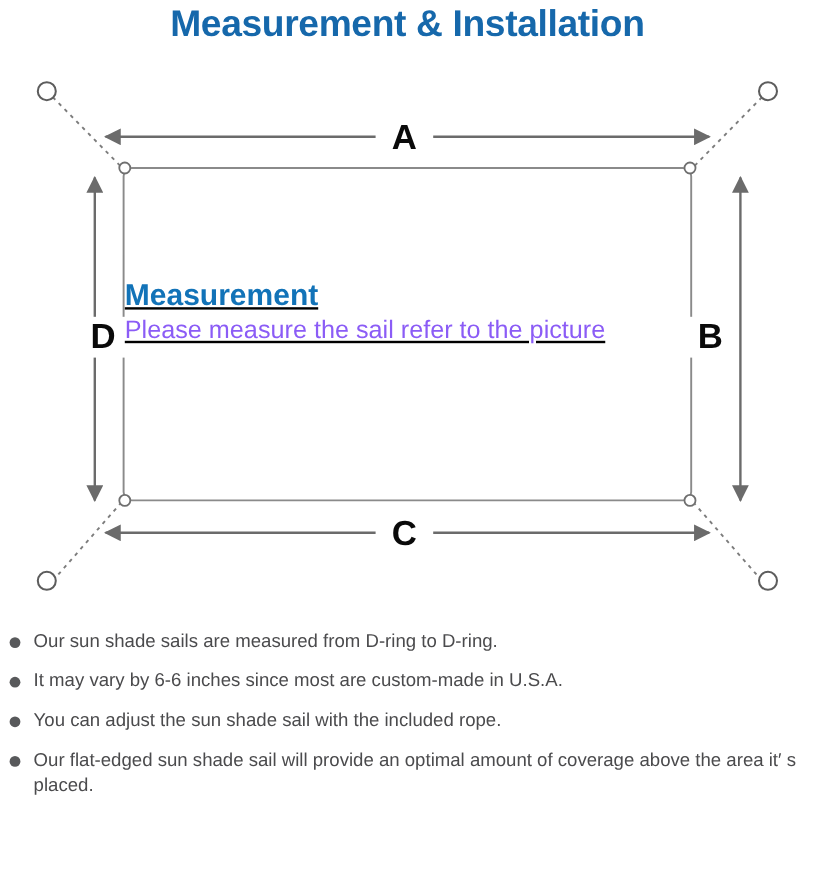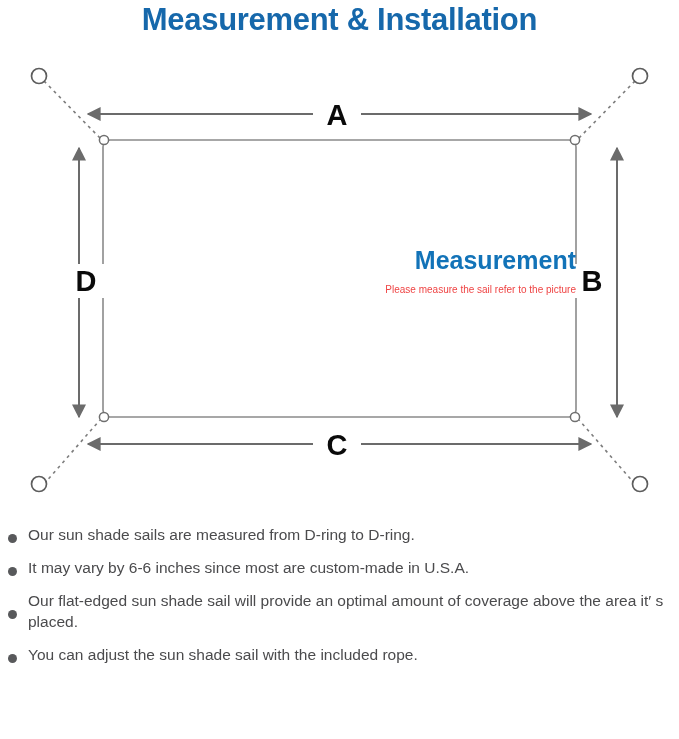--- a/index.html
+++ b/index.html
@@ -60,52 +60,53 @@
     line-height: 30px;
   }
   .dim-a { left: 313px; top: 52px;  width: 48px; }
   .dim-c { left: 313px; top: 382px; width: 48px; }
   .dim-b { left: 570px; top: 216px; width: 44px; padding: 2px 0; }
   .dim-d { left: 64px;  top: 216px; width: 44px; padding: 2px 0; }
 
   .sail-caption {
     position: absolute;
     left: 104px;
-    top: 196px;
+    top: 182px;
     width: 472px;
-    text-align: right;
+    text-align: left;
+    text-decoration: underline;
   }
   .sail-caption .heading {
     font-family: "Liberation Sans", sans-serif;
     font-size: 25px;
     font-weight: bold;
     color: #1273b8;
     line-height: 32px;
     white-space: nowrap;
   }
   .sail-caption .sub {
     font-family: "Liberation Sans", sans-serif;
-    font-size: 10px;
-    color: #ef4444;
+    font-size: 21px;
+    color: #8b5cf6;
     line-height: 24px;
     margin-top: 2px;
     white-space: nowrap;
   }
 
   
   .notes {
     position: absolute;
     left: 0;
     top: 524px;
     width: 679px;
   }
   .note-row {
     position: relative;
     display: flex;
-    align-items: center;
+    align-items: flex-start;
     padding: 0 14px 0 8px;
     margin-bottom: 12px;
   }
   .note-bullet {
     flex: 0 0 auto;
     width: 9px;
     height: 9px;
     border-radius: 50%;
     background: #58595b;
     margin-top: 7px;
@@ -180,21 +181,21 @@
     <div class="note-row">
       <span class="note-bullet"></span>
       <span class="note-text">Our sun shade sails are measured from D-ring to D-ring.</span>
     </div>
     <div class="note-row">
       <span class="note-bullet"></span>
       <span class="note-text">It may vary by 6-6 inches since most are custom-made in U.S.A.</span>
     </div>
     <div class="note-row">
       <span class="note-bullet"></span>
+      <span class="note-text">You can adjust the sun shade sail with the included rope.</span>
+    </div>
+    <div class="note-row">
+      <span class="note-bullet"></span>
       <span class="note-text">Our flat-edged sun shade sail will provide an optimal amount of coverage above the area it′ s placed.</span>
     </div>
-    <div class="note-row">
-      <span class="note-bullet"></span>
-      <span class="note-text">You can adjust the sun shade sail with the included rope.</span>
-    </div>
   </div>
 
 </div>
 
 </body></html>

